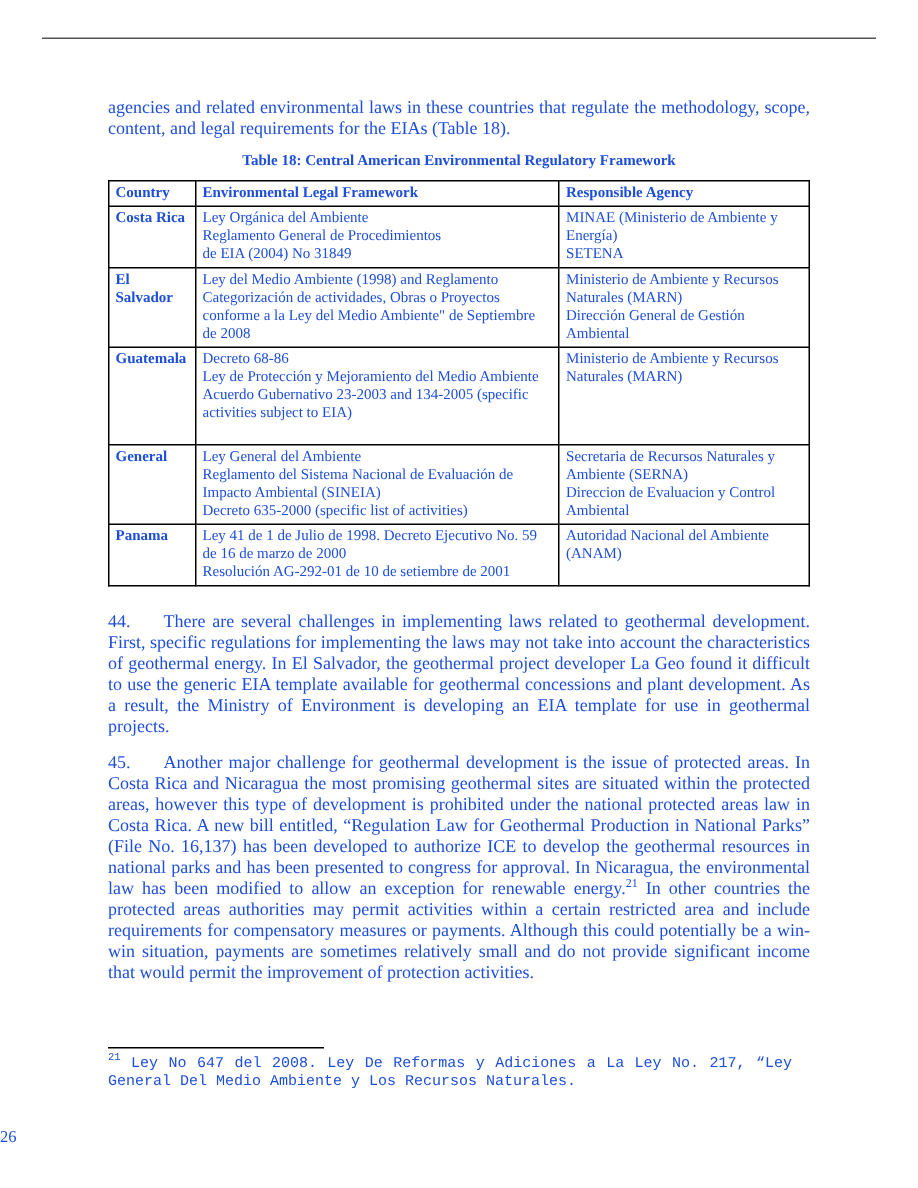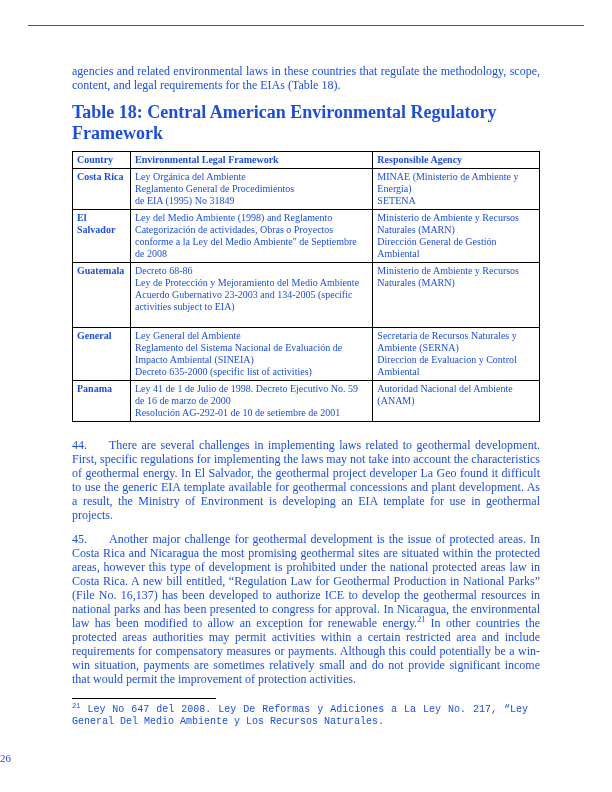--- a/index.html
+++ b/index.html
@@ -32,22 +32,23 @@
     font-size: 12px;
     line-height: 14px;
     text-align: justify;
     margin: 0 0 10px 0;
   }
   .para-num {
     display: inline-block;
     width: 37px;
   }
   .table-title {
-    font-size: 18px;
+    font-size: 10px;
     font-weight: bold;
+    text-align: center;
     margin: 4px 0 7px 0;
   }
   table.reg-table {
     border-collapse: collapse;
     width: 100%;
     font-size: 10px;
     line-height: 12px;
     margin-bottom: 16px;
     padding-left: 40px;
   }
@@ -125,21 +126,21 @@
           <th>Country</th>
           <th class="col-framework-h">Environmental Legal Framework</th>
           <th>Responsible Agency</th>
         </tr>
       </thead>
       <tbody>
         <tr>
           <td class="cell-country">Costa Rica</td>
           <td class="cell-framework">Ley Orgánica del Ambiente
 Reglamento General de Procedimientos
-de EIA (1995) No 31849</td>
+de EIA (2004) No 31849</td>
           <td class="cell-agency">MINAE (Ministerio de Ambiente y Energía)
 SETENA</td>
         </tr>
         <tr>
           <td class="cell-country">El Salvador</td>
           <td class="cell-framework">Ley del Medio Ambiente (1998) and Reglamento Categorización de actividades, Obras o Proyectos conforme a la Ley del Medio Ambiente" de Septiembre de 2008</td>
           <td class="cell-agency">Ministerio de Ambiente y Recursos Naturales (MARN)
 Dirección General de Gestión Ambiental</td>
         </tr>
         <tr>

